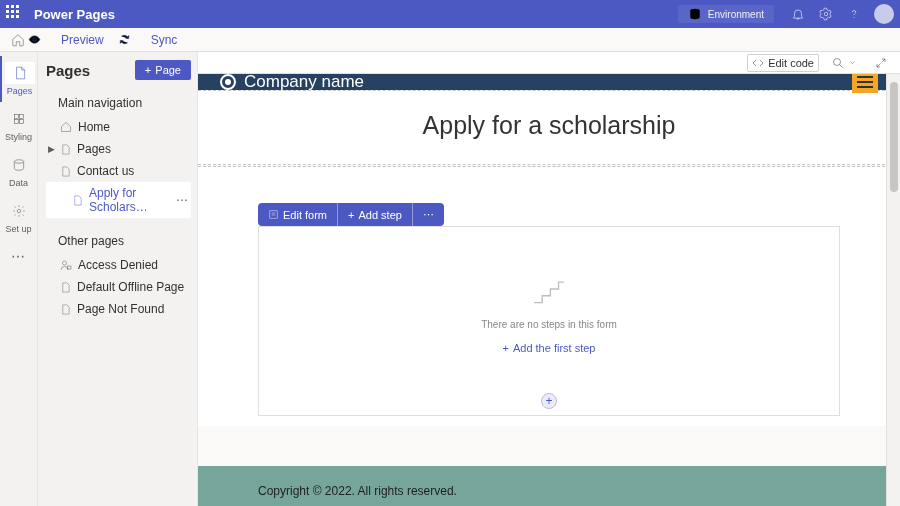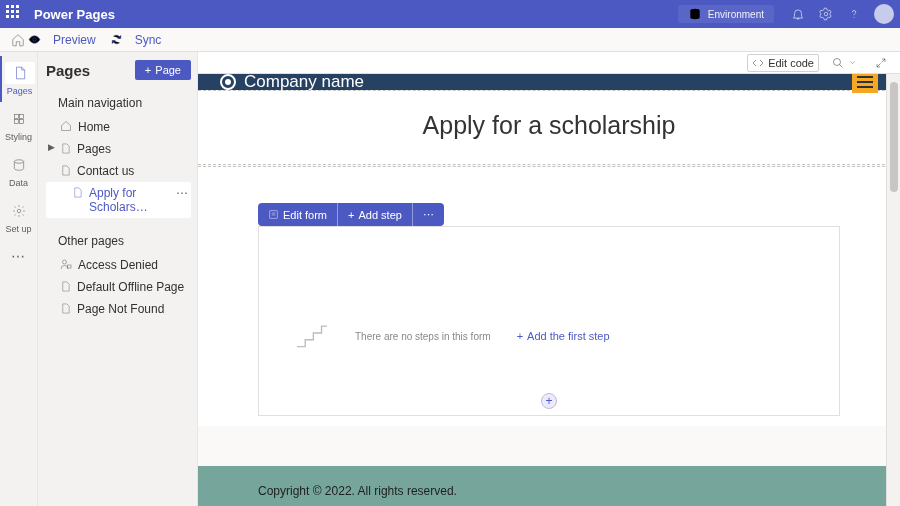--- a/index.html
+++ b/index.html
@@ -22,21 +22,21 @@
   .avatar { width: 20px; height: 20px; border-radius: 50%; background: #c7cced; margin-left: 6px; }
 
   
   .cmdbar {
     height: 24px; background: #faf9f8; border-bottom: 1px solid #e1dfdd;
     display: flex; align-items: center; padding: 0 8px; flex-shrink: 0;
   }
   .home-btn { display:flex; align-items:center; justify-content:center; width:20px; height:20px; cursor:pointer; }
   .cmdbar-center { flex: 1; display: flex; justify-content: center; align-items: center; gap: 6px; color: #605e5c; font-size: 12px; }
   .cmdbar-right { display: flex; gap: 14px; align-items: center; color: #4d59c3; }
-  .cmd-link { display: flex; gap: 12px; align-items: flex-start; cursor: pointer; font-size: 12px; }
+  .cmd-link { display: flex; gap: 20px; align-items: flex-start; cursor: pointer; font-size: 12px; }
   .cmd-link svg { stroke: currentColor; }
 
   
   .workspace { flex: 1; display: flex; min-height: 0; }
 
   
   .rail { width: 38px; background: #f3f2f1; border-right: 1px solid #e8e6e4; display: flex; flex-direction: column; align-items: center; padding-top: 4px; flex-shrink:0; }
   .rail-item { width: 100%; display: flex; flex-direction: column; align-items: center; padding: 6px 0; font-size: 9px; color: #605e5c; cursor: pointer; gap:2px; }
   .rail-item.active { color: #4d59c3; border-left: 2px solid #4d59c3; padding-left: 0; }
   .rail-item.active .rail-ico-box { background: #fff; }
@@ -44,21 +44,21 @@
   .rail-item svg { stroke: currentColor; fill: none; }
   .rail-ellipsis { margin-top: 2px; font-size: 14px; letter-spacing: 1px; }
 
   
   .pages-panel { width: 160px; background: #f3f2f1; border-right: 1px solid #e8e6e4; display: flex; flex-direction: column; padding: 8px 6px 8px 8px; flex-shrink:0; }
   .pages-header { display: flex; justify-content: space-between; align-items: center; margin-bottom: 14px; }
   .pages-header h1 { font-size: 15px; font-weight: 600; }
   .btn-primary { background: #4d59c3; color: #fff; border: none; padding: 4px 10px; font-size: 11px; border-radius: 2px; display: flex; align-items: center; gap: 4px; cursor: pointer; }
   .section-label { font-size: 12px; font-weight: 400; margin: 2px 0 6px 12px; color:#323130; }
   .tree ul { list-style: none; }
-  .tree li { display: flex; gap: 6px; padding: 4px 2px 4px 14px; font-size: 12px; color: #323130; cursor: pointer; border-radius: 2px; position:relative; }
+  .tree li { display: flex; align-items: center; gap: 6px; padding: 4px 2px 4px 14px; font-size: 12px; color: #323130; cursor: pointer; border-radius: 2px; position:relative; }
   .tree li .caret { position:absolute; left:2px; font-size:9px; color:#605e5c; }
   .tree li.selected { background: #fff; color: #4d59c3; padding-left: 26px; }
   .tree li.selected .file-ico path { stroke:#4d59c3; }
   .tree li .dots { margin-left: auto; color:#605e5c; letter-spacing:1px; }
   .tree svg { stroke: #605e5c; fill: none; flex-shrink: 0; }
   .panel-gap { height: 14px; }
 
   
   .canvas-wrap { flex: 1; background: #faf9f8; display: flex; flex-direction: column; position: relative; min-width:0; }
   .canvas-tools { height: 22px; border-bottom: 1px solid #e1dfdd; display: flex; align-items: center; justify-content: flex-end; gap: 8px; padding: 0 8px; background:#fff; }
@@ -76,21 +76,21 @@
 
   .hero-band { background:#fff; border-bottom:1px dashed #c8c6c4; border-top:1px dashed #c8c6c4; padding:20px 0 24px; text-align:center; margin-bottom:1px;}
   .hero-title { font-size:25px; color:#333; font-weight:400; }
   .dashed-row { border-top:1px dashed #c8c6c4; height:0;}
 
   .form-zone { padding: 36px 60px 10px 60px; background:#fff; }
   .form-toolbar { display:inline-flex; background:#4d59c3; color:#fff; border-radius:4px; overflow:hidden; font-size:11px; }
   .ft-btn { display:flex; align-items:center; gap:4px; padding:5px 10px; border-right:1px solid rgba(255,255,255,.4); cursor:pointer; }
   .ft-btn:last-child { border-right:none; }
   .ft-btn svg { stroke:#fff; fill:none; }
-  .form-card { border:1px solid #e1dfdd; margin-top:0; padding:50px 36px 20px; display:flex; align-items:center; gap:26px; min-height:190px; position:relative; }
+  .form-card { border:1px solid #e1dfdd; margin-top:0; padding:50px 16px 20px; display:flex; flex-direction:column; align-items:center; gap:12px; min-height:190px; position:relative; }
   .steps-ico { margin-bottom:2px; }
   .empty-msg { font-size:10px; color:#8a8886; }
   .add-step-link { font-size:11px; color:#4d59c3; display:flex; gap:4px; align-items:center; cursor:pointer; }
   .add-round { position:absolute; bottom:6px; left:50%; transform:translateX(-50%); width:16px; height:16px; border:1px solid #bdbbd7; border-radius:50%; background:#eceafd; color:#4d59c3; font-size:12px; line-height:14px; text-align:center; cursor:pointer; }
 
   .site-footer { background:#76a59c; color:#1f1f1f; padding:18px 60px 26px; font-size:12px; margin-top:40px;}
   .scrollbar { width:14px; background:#f3f2f1; border-left:1px solid #e1dfdd; position:absolute; right:0; top:22px; bottom:0; }
   .thumb { position:absolute; right:2px; width:8px; top:8px; height:110px; background:#c8c6c4; border-radius:4px; }
 </style>
 </head>

